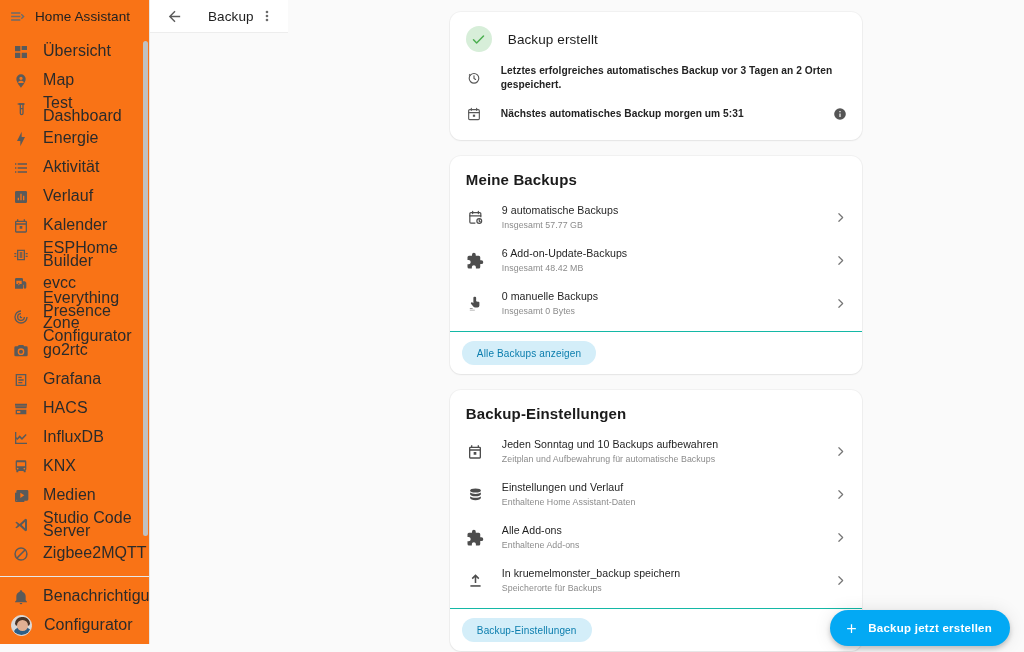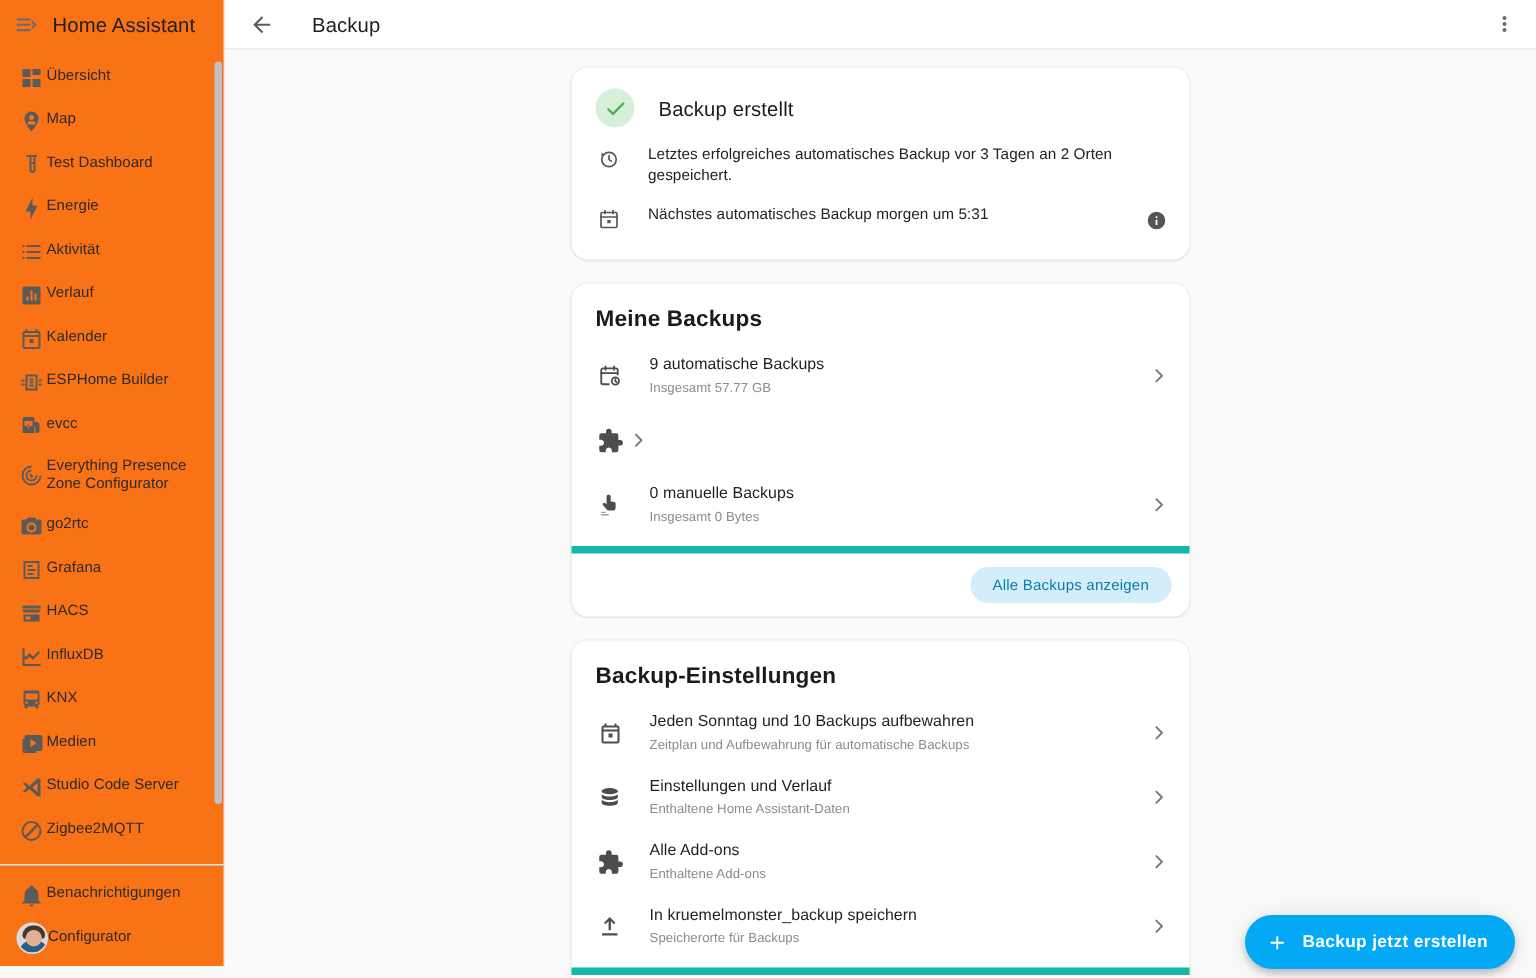--- a/index.html
+++ b/index.html
@@ -76,21 +76,22 @@
   }
   .sb-item.two-line { height: 38px; }
   .sb-ico {
     width: 20px; height: 20px;
     flex: 0 0 20px;
     display: flex; align-items: center; justify-content: center;
     color: #5a5a5a;
   }
   .sb-ico svg { display: block; }
   .sb-label {
-    font-size: 10px;
+    margin-left: 12px;
+    font-size: 16px;
     line-height: 12.5px;
     color: #2b2b2b;
     letter-spacing: .05px;
     white-space: normal;
   }
   .sb-divider {
     height: 1px;
     background: #e8e8e8;
     margin: 4px 0 5px 0;
   }
@@ -121,21 +122,21 @@
     width: 19px; height: 8px;
     background: #2d5f86;
     border-radius: 9px 9px 0 0;
   }
 
   
   #main {
     flex: 1 1 auto;
     height: 652px;
     display: flex;
-    flex-direction: column;
+    flex-direction: row;
     background: #fafafa;
     position: relative;
   }
   .toolbar {
     height: 33px;
     flex: 0 0 33px;
     background: #ffffff;
     display: flex;
     align-items: center;
     padding: 0 8px 0 12px;
@@ -192,23 +193,24 @@
     flex: 0 0 26px;
   }
   .status-title {
     margin-left: 16px;
     font-size: 13.5px;
     color: #1c1c1c;
     letter-spacing: .1px;
   }
   .status-row {
     display: flex;
-    align-items: flex-start;
+    align-items: center;
     padding: 6px 12px 6px 16px;
     min-height: 28px;
+    font-weight: bold;
   }
   .status-row .ico {
     width: 17px; height: 17px;
     flex: 0 0 17px;
     display: flex; align-items: center; justify-content: center;
     color: #575757;
   }
   .status-row .txt {
     margin-left: 18px;
     font-size: 10.2px;
@@ -265,23 +267,23 @@
     margin-top: 2px;
     letter-spacing: .05px;
   }
   .row .chev {
     width: 18px; height: 18px;
     flex: 0 0 18px;
     display: flex; align-items: center; justify-content: center;
     color: #767676;
   }
   .card-footer {
-    border-top: 5px solid #14b8a6;
-    display: flex;
-    justify-content: flex-end;
+    border-top: 1px solid #14b8a6;
+    display: flex;
+    justify-content: flex-start;
     padding: 9px 12px 9px 12px;
   }
   .pill-btn {
     background: #d4eef9;
     color: #0a7dad;
     border: none;
     border-radius: 14px;
     height: 24px;
     padding: 0 15px;
     font-size: 10px;
@@ -598,20 +600,24 @@
                   <path d="M9 5l7 7-7 7"></path>
                 </svg>
               </span>
             </div>
             <div class="row">
               <span class="ico">
                 <svg width="18" height="18" viewBox="0 0 24 24" fill="currentColor">
                   <path d="M20.5 11H19V7a2 2 0 0 0-2-2h-4V3.5A2.5 2.5 0 0 0 10.5 1 2.5 2.5 0 0 0 8 3.5V5H4a2 2 0 0 0-2 2v3.8h1.5c1.5 0 2.7 1.2 2.7 2.7S5 16.2 3.5 16.2H2V20a2 2 0 0 0 2 2h3.8v-1.5c0-1.5 1.2-2.7 2.7-2.7s2.7 1.2 2.7 2.7V22H17a2 2 0 0 0 2-2v-4h1.5a2.5 2.5 0 0 0 2.5-2.5 2.5 2.5 0 0 0-2.5-2.5z"></path>
                 </svg>
               </span>
+              <span class="texts">
+                <span class="primary" style="display:block">6 Add-on-Update-Backups</span>
+                <span class="secondary" style="display:block">Insgesamt 48.42 MB</span>
+              </span>
               <span class="chev">
                 <svg width="13" height="13" viewBox="0 0 24 24" fill="none" stroke="currentColor" stroke-width="2.2" stroke-linecap="round" stroke-linejoin="round">
                   <path d="M9 5l7 7-7 7"></path>
                 </svg>
               </span>
             </div>
             <div class="row">
               <span class="ico">
                 <svg width="17" height="17" viewBox="0 0 24 24" fill="currentColor">
                   <path d="M10.5 2.5a1.5 1.5 0 0 0-1.5 1.5v7.6l-1.1-1a1.4 1.4 0 0 0-2 2l3.3 3.9c.6.7 1.2 1 2.3 1h3.3a2.7 2.7 0 0 0 2.7-2.7v-3.9c0-.8-.6-1.4-1.4-1.4-.4 0-.7.1-1 .4a1.4 1.4 0 0 0-2.2-.7V4a1.5 1.5 0 0 0-1.5-1.5z"></path>

